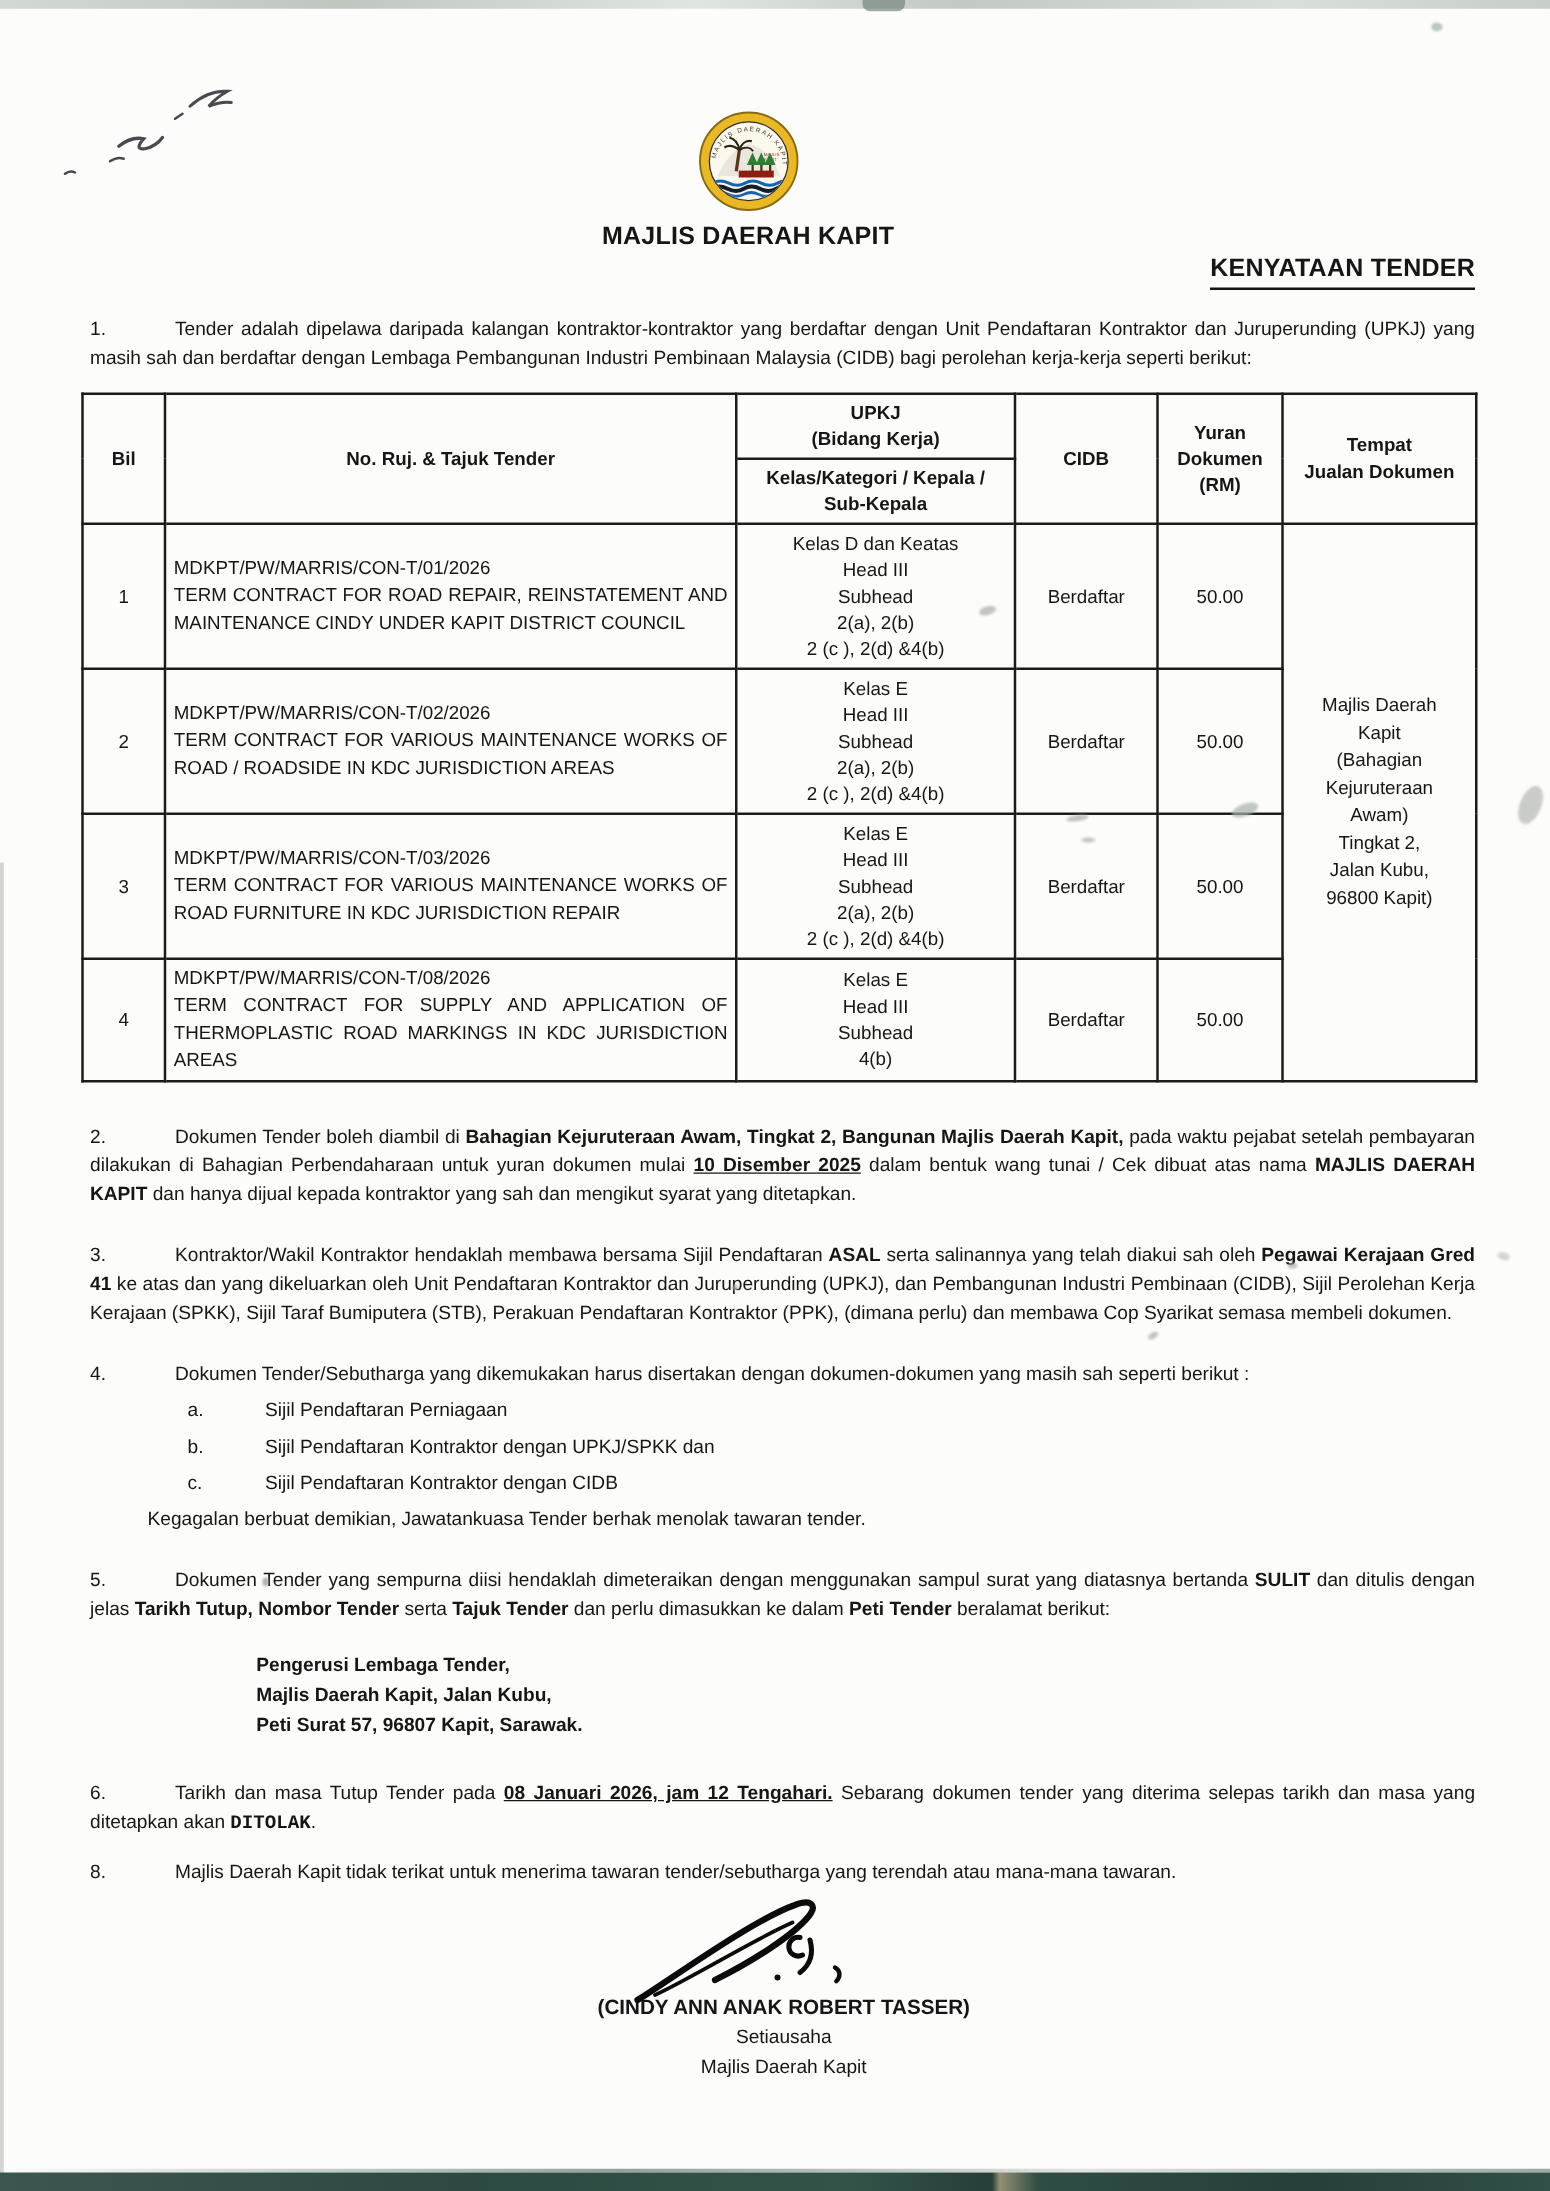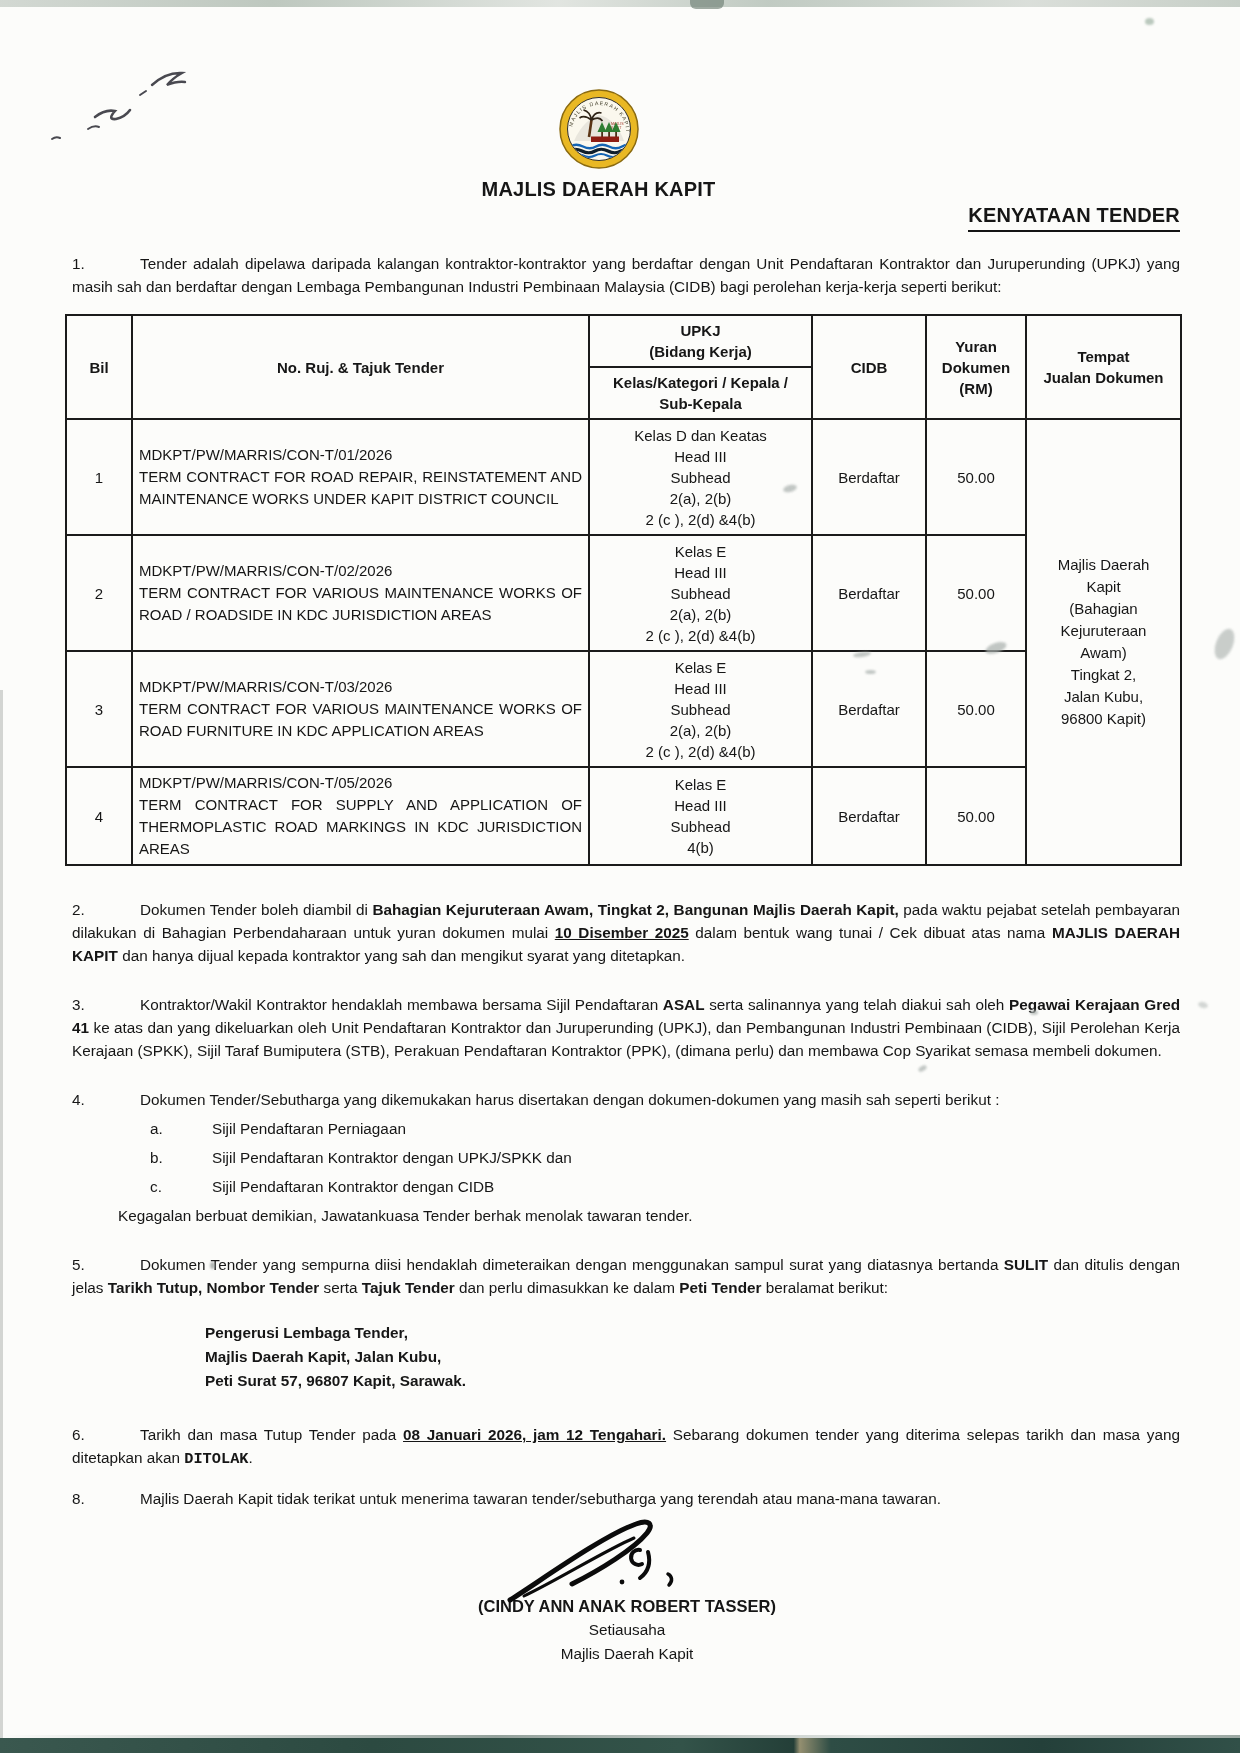--- a/index.html
+++ b/index.html
@@ -174,51 +174,51 @@
         <th rowspan="2">Yuran<br>Dokumen<br>(RM)</th>
         <th rowspan="2">Tempat<br>Jualan Dokumen</th>
       </tr>
       <tr>
         <th class="upkj-sub">Kelas/Kategori / Kepala / Sub-Kepala</th>
       </tr>
       <tr class="r1">
         <td class="c-bil">1</td>
         <td class="c-tajuk">
           <div class="ref-no">MDKPT/PW/MARRIS/CON-T/01/2026</div>
-          <div class="job-title">TERM CONTRACT FOR ROAD REPAIR, REINSTATEMENT AND MAINTENANCE WORKS UNDER KAPIT DISTRICT COUNCIL</div>
+          <div class="job-title">TERM CONTRACT FOR ROAD REPAIR, REINSTATEMENT AND MAINTENANCE CINDY UNDER KAPIT DISTRICT COUNCIL</div>
         </td>
         <td class="c-upkj">Kelas D dan Keatas<br>Head III<br>Subhead<br>2(a), 2(b)<br>2 (c ), 2(d) &amp;4(b)</td>
         <td class="c-cidb">Berdaftar</td>
         <td class="c-fee">50.00</td>
         <td class="c-tempat" rowspan="4">Majlis Daerah<br>Kapit<br>(Bahagian<br>Kejuruteraan<br>Awam)<br>Tingkat 2,<br>Jalan Kubu,<br>96800 Kapit)</td>
       </tr>
       <tr class="r2">
         <td class="c-bil">2</td>
         <td class="c-tajuk">
           <div class="ref-no">MDKPT/PW/MARRIS/CON-T/02/2026</div>
           <div class="job-title">TERM CONTRACT FOR VARIOUS MAINTENANCE WORKS OF ROAD / ROADSIDE IN KDC JURISDICTION AREAS</div>
         </td>
         <td class="c-upkj">Kelas E<br>Head III<br>Subhead<br>2(a), 2(b)<br>2 (c ), 2(d) &amp;4(b)</td>
         <td class="c-cidb">Berdaftar</td>
         <td class="c-fee">50.00</td>
       </tr>
       <tr class="r3">
         <td class="c-bil">3</td>
         <td class="c-tajuk">
           <div class="ref-no">MDKPT/PW/MARRIS/CON-T/03/2026</div>
-          <div class="job-title">TERM CONTRACT FOR VARIOUS MAINTENANCE WORKS OF ROAD FURNITURE IN KDC APPLICATION AREAS</div>
+          <div class="job-title">TERM CONTRACT FOR VARIOUS MAINTENANCE WORKS OF ROAD FURNITURE IN KDC JURISDICTION REPAIR</div>
         </td>
         <td class="c-upkj">Kelas E<br>Head III<br>Subhead<br>2(a), 2(b)<br>2 (c ), 2(d) &amp;4(b)</td>
         <td class="c-cidb">Berdaftar</td>
         <td class="c-fee">50.00</td>
       </tr>
       <tr class="r4">
         <td class="c-bil">4</td>
         <td class="c-tajuk">
-          <div class="ref-no">MDKPT/PW/MARRIS/CON-T/05/2026</div>
+          <div class="ref-no">MDKPT/PW/MARRIS/CON-T/08/2026</div>
           <div class="job-title">TERM CONTRACT FOR SUPPLY AND APPLICATION OF THERMOPLASTIC ROAD MARKINGS IN KDC JURISDICTION AREAS</div>
         </td>
         <td class="c-upkj">Kelas E<br>Head III<br>Subhead<br>4(b)</td>
         <td class="c-cidb">Berdaftar</td>
         <td class="c-fee">50.00</td>
       </tr>
     </tbody>
       </table>
 
     <div class="clause" style="margin-top:32px;">

